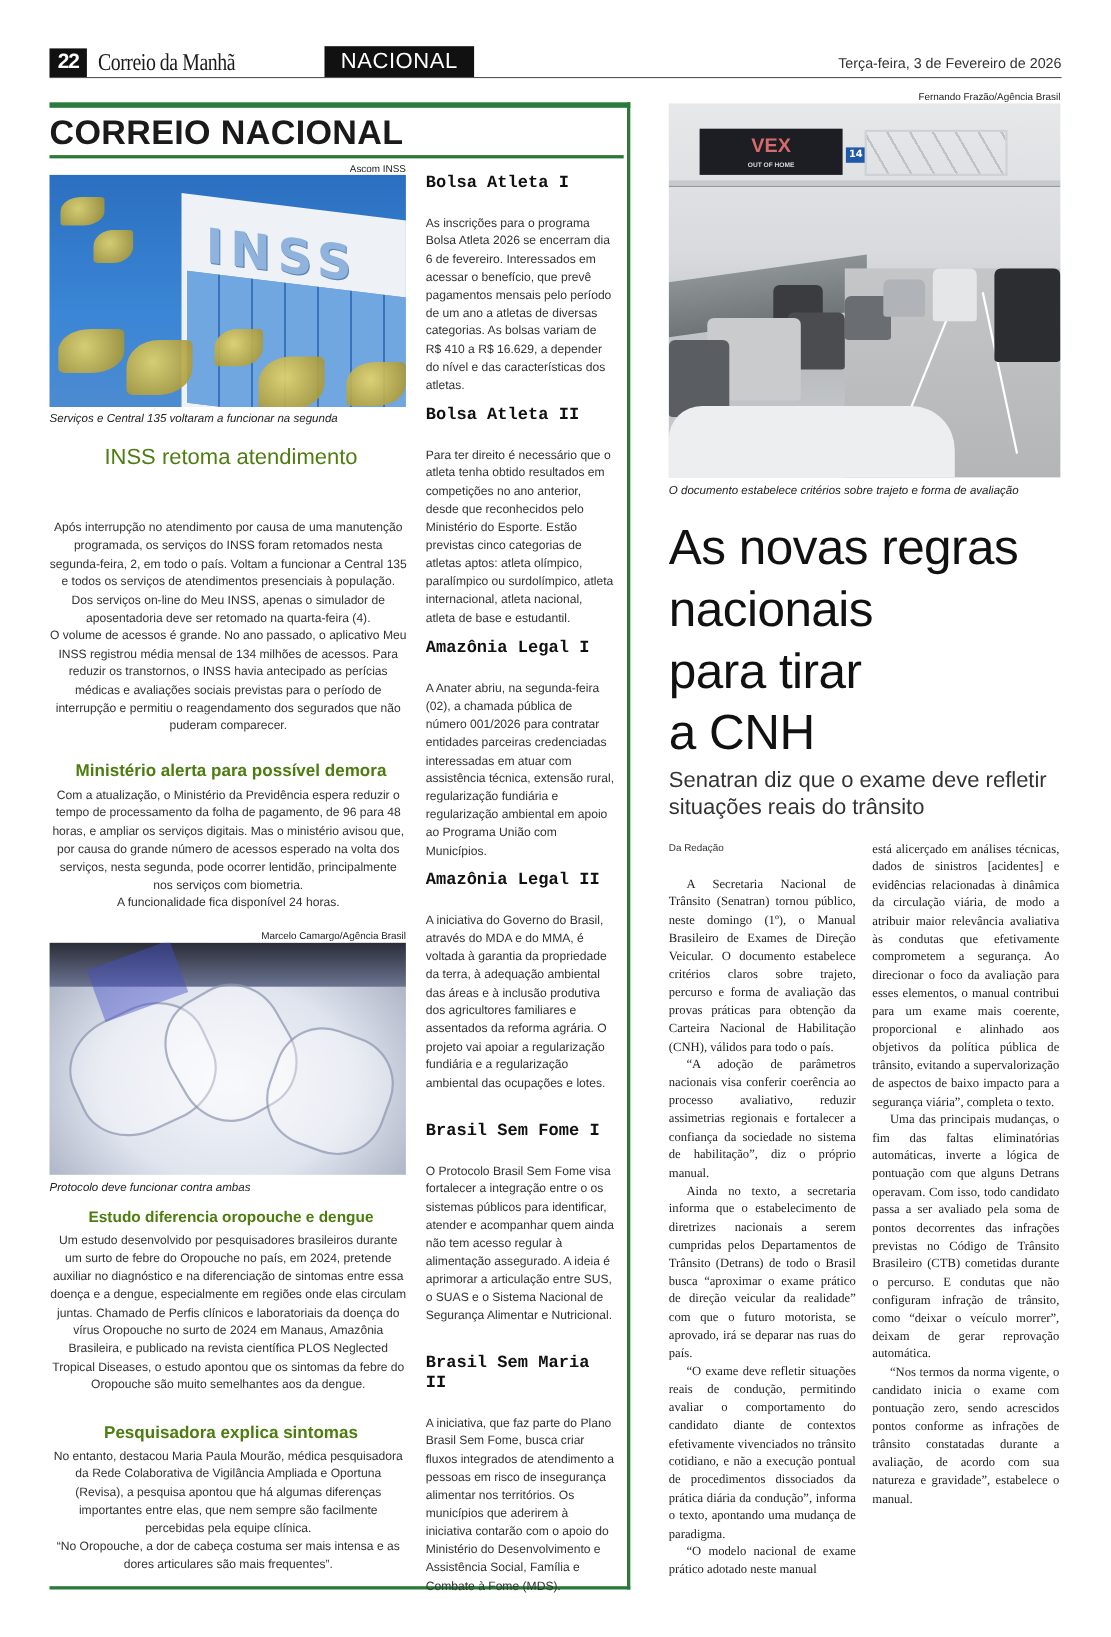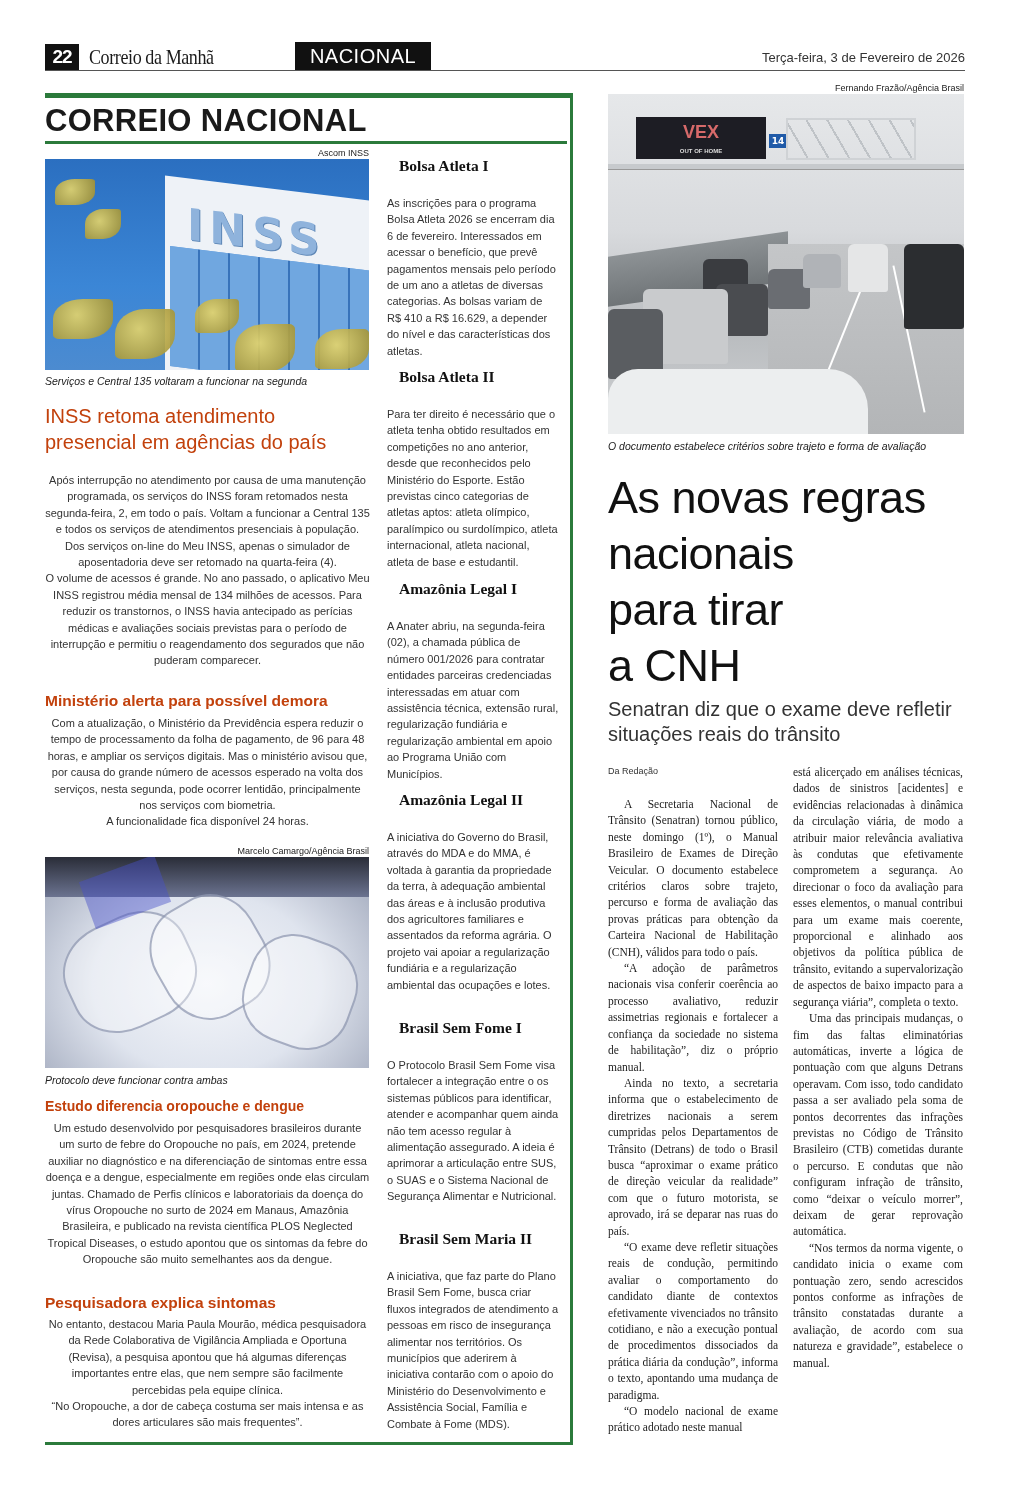--- a/index.html
+++ b/index.html
@@ -39,25 +39,25 @@
     .gantry { position: absolute; left: 0; top: 70px; width: 356px; height: 6px; background: #c7cacd; border-bottom: 1px solid #999; }
     .billboard { position: absolute; left: 28px; top: 23px; width: 130px; height: 42px; background: #1d1d24; color: #d76a6a; font-family: "Liberation Sans", sans-serif; font-weight: bold; font-size: 18px; text-align: center; line-height: 30px; }
     .billboard small { position: absolute; left: 0; right: 0; bottom: 4px; font-size: 6px; color: #ddd; line-height: 8px; }
     .sign14 { position: absolute; left: 161px; top: 40px; width: 18px; height: 14px; background: #1f5aa8; color: #fff; font-size: 9px; font-weight: bold; text-align: center; line-height: 14px; }
     .truss { position: absolute; left: 178px; top: 24px; width: 130px; height: 42px; border: 2px solid #cfd2d5; background: repeating-linear-gradient(60deg, transparent 0 16px, #bfc3c7 16px 18px); }
     .car { position: absolute; border-radius: 6px 6px 3px 3px; }
     .lane { position: absolute; width: 2px; background: #fff; }
 
     
     .brief-col { position: absolute; left: 387px; width: 172px; }
-    .brief h3 { font-family: Liberation Serif, serif; font-weight: bold; font-size: 15.5px; line-height: 18px; margin-bottom: 3px; color: #111; margin-left: 12px; }
+    .brief h3 { font-family: Liberation Mono, monospace; font-weight: bold; font-size: 15.5px; line-height: 18px; margin-bottom: 3px; color: #111; }
     .brief p { font-family: "Liberation Sans", sans-serif; font-size: 11px; line-height: 16.4px; color: #333; margin-top: 20px; }
 
     
-    .left-head { position: absolute; left: 45px; width: 330px; font-family: "Liberation Sans", sans-serif; color: #c2410c; }
+    .left-head { position: absolute; left: 45px; width: 330px; font-family: "Liberation Sans", sans-serif; color: #4d7c0f; text-align: center; }
     .left-text { position: absolute; left: 45px; width: 325px; font-family: "Liberation Sans", sans-serif; font-size: 11px; line-height: 16.4px; color: #333; text-align: center; }
     .left-text span { display: block; }
 
     
     .main-headline { position: absolute; left: 608px; top: 470px; width: 360px; font-family: "Liberation Sans", sans-serif; font-size: 45px; line-height: 56px; color: #111; letter-spacing: -0.5px; }
     .main-headline span { display: block; }
     .main-deck { position: absolute; left: 608px; top: 697px; width: 360px; font-family: "Liberation Sans", sans-serif; font-size: 20px; line-height: 25px; color: #333; font-weight: 300; }
     .byline { position: absolute; left: 608px; top: 766px; font-family: "Liberation Sans", sans-serif; font-size: 9px; color: #333; }
     .body-col { position: absolute; width: 170px; font-family: "Liberation Serif", serif; font-size: 11.5px; line-height: 16.4px; color: #222; text-align: justify; }
     .body-col p { text-indent: 16px; }
@@ -86,21 +86,20 @@
   <div class="leaf" style="left:8px; top:140px; width:60px; height:40px;"></div>
   <div class="leaf" style="left:70px; top:150px; width:60px; height:50px;"></div>
   <div class="leaf" style="left:150px; top:140px; width:44px; height:34px;"></div>
   <div class="leaf" style="left:190px; top:165px; width:60px; height:48px;"></div>
   <div class="leaf" style="left:270px; top:170px; width:54px; height:40px;"></div>
 </div>
 <div class="caption" style="left:45px; top:375px;">Serviços e Central 135 voltaram a funcionar na segunda</div>
 
 <div class="left-head" style="top:403px; font-size:20px; line-height:26px;">
   <span style="display:block">INSS retoma atendimento</span>
-  <span style="display:block">presencial em agências do país</span>
 </div>
 <div class="left-text" style="top:472px;">
   <span>Após interrupção no atendimento por causa de uma manutenção programada, os serviços do INSS foram retomados nesta segunda-feira, 2, em todo o país. Voltam a funcionar a Central 135 e todos os serviços de atendimentos presenciais à população. Dos serviços on-line do Meu INSS, apenas o simulador de aposentadoria deve ser retomado na quarta-feira (4).</span>
   <span>O volume de acessos é grande. No ano passado, o aplicativo Meu INSS registrou média mensal de 134 milhões de acessos. Para reduzir os transtornos, o INSS havia antecipado as perícias médicas e avaliações sociais previstas para o período de interrupção e permitiu o reagendamento dos segurados que não puderam comparecer.</span>
 </div>
 
 <div class="left-head" style="top:692px; font-size:15.5px; font-weight:bold;">Ministério alerta para possível demora</div>
 <div class="left-text" style="top:715px;">
   <span>Com a atualização, o Ministério da Previdência espera reduzir o tempo de processamento da folha de pagamento, de 96 para 48 horas, e ampliar os serviços digitais. Mas o ministério avisou que, por causa do grande número de acessos esperado na volta dos serviços, nesta segunda, pode ocorrer lentidão, principalmente nos serviços com biometria.</span>
   <span>A funcionalidade fica disponível 24 horas.</span>

